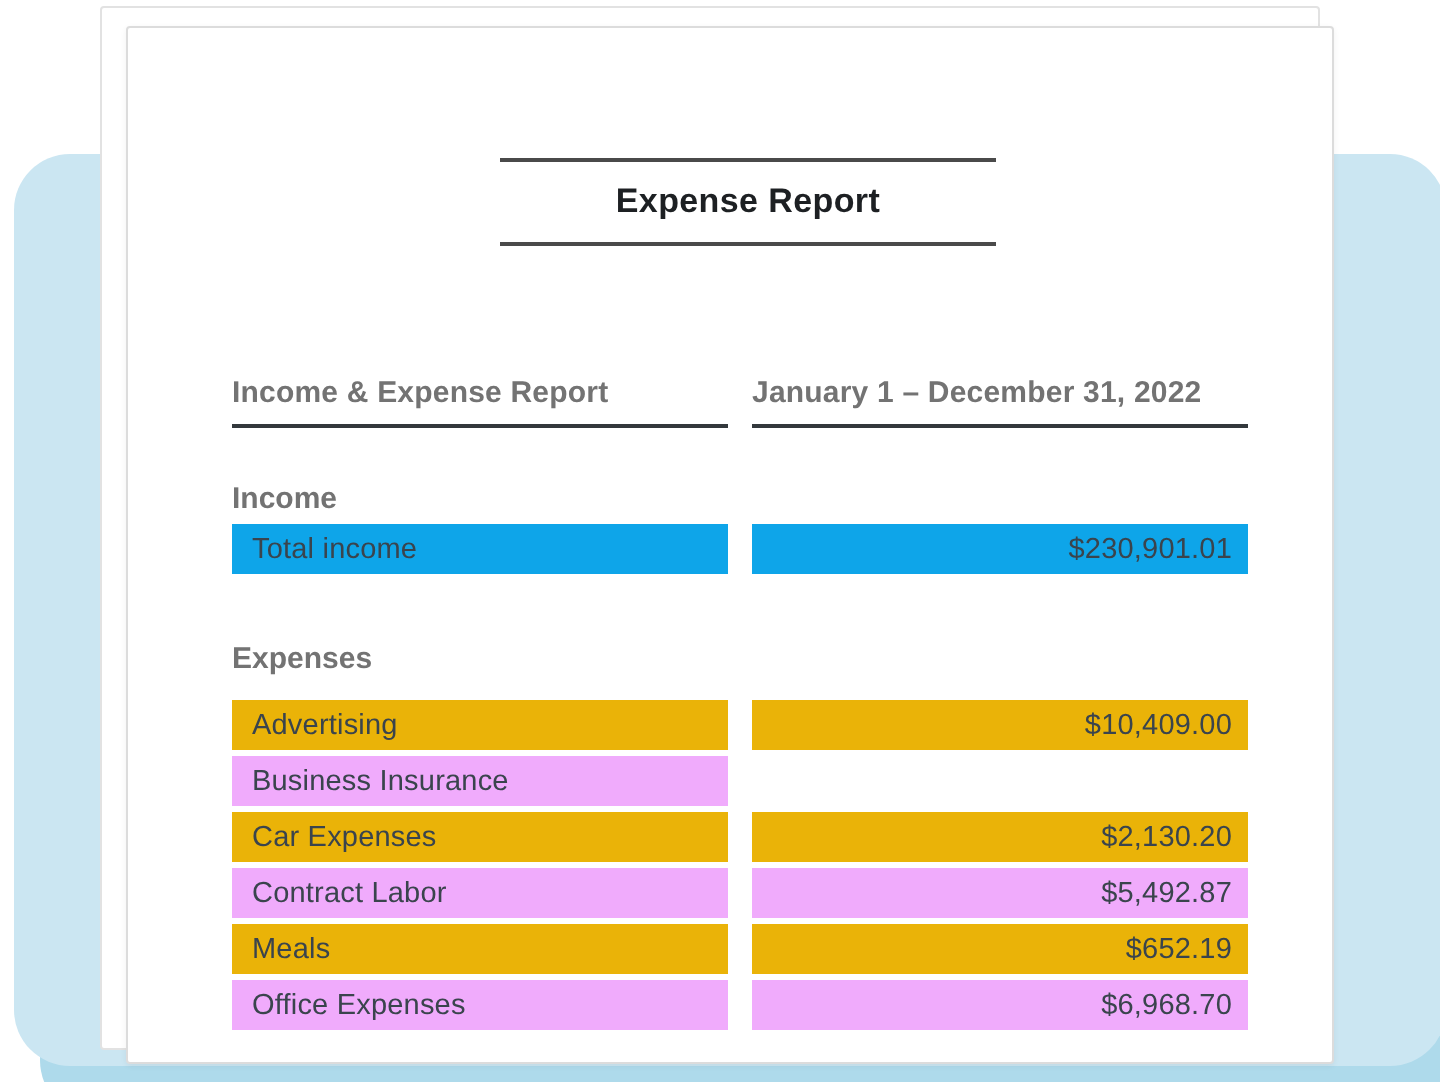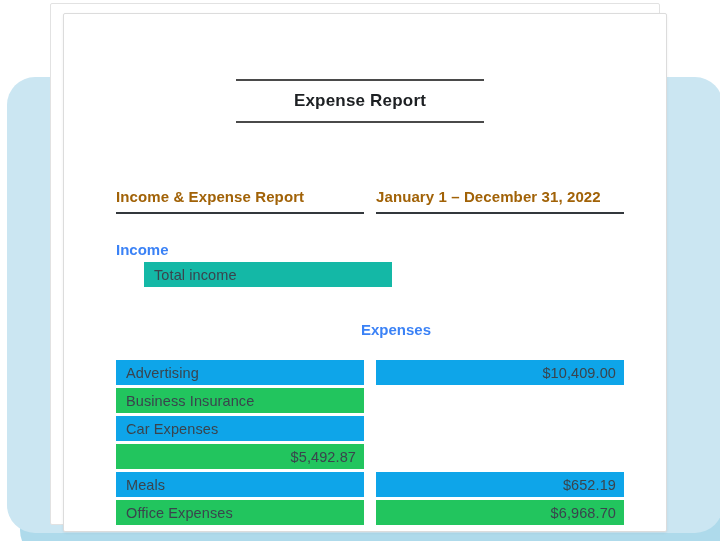--- a/index.html
+++ b/index.html
@@ -43,21 +43,21 @@
     width: 604px; height: 519px;
     background: #ffffff;
     border: 1px solid #dcdcdc;
     border-radius: 2px;
     box-shadow: 0 1px 3px rgba(0,0,0,0.06);
   }
 
   
   .title-block {
     position: absolute;
-    left: 172px; top: 65px;
+    left: 186px; top: 65px;
     width: 248px;
     border-top: 2px solid #4a4a4a;
     border-bottom: 2px solid #4a4a4a;
     height: 44px;
     display: flex; align-items: center; justify-content: center;
   }
   .title-block h1 {
     font-size: 17px;
     font-weight: 700;
     color: #1d2023;
@@ -76,55 +76,55 @@
     height: 27px;
   }
   .t-header .hcell {
     width: 248px;
     display: flex;
     align-items: flex-end;
     padding-bottom: 7px;
     border-bottom: 2px solid #33383c;
     font-size: 15px;
     font-weight: 700;
-    color: #a16207;
+    color: #737373;
     letter-spacing: 0.1px;
     white-space: nowrap;
   }
   .t-header .hcell.right { justify-content: flex-start; text-align: center; }
 
   .section-label {
     font-size: 15px;
     font-weight: 700;
-    color: #3b82f6;
+    color: #737373;
     line-height: 16px;
   }
   .section.income .section-label { margin-top: 28px; margin-bottom: 4px; }
-  .section.expenses .section-label { margin-top: 35px; margin-bottom: 22px; text-align: center; }
+  .section.expenses .section-label { margin-top: 35px; margin-bottom: 12px; }
 
   .row {
     display: flex;
     gap: 12px;
     height: 25px;
     margin-bottom: 3px;
   }
   .row .cell {
     width: 248px;
     display: flex;
     align-items: center;
     font-size: 14.5px;
     color: #3a444d;
     letter-spacing: 0.1px;
   }
   .row .cell.name  { padding-left: 10px; }
   .row .cell.value { justify-content: flex-end; padding-right: 8px; }
 
-  .row.shade-income .cell { background: #14b8a6; margin-left: 28px; }
-  .row.shade-dark   .cell { background: #0ea5e9; }
-  .row.shade-light  .cell { background: #22c55e; }
+  .row.shade-income .cell { background: #0ea5e9; }
+  .row.shade-dark   .cell { background: #eab308; }
+  .row.shade-light  .cell { background: #f0abfc; }
 </style>
 </head>
 <body>
 
 <div class="stage">
 
   <div class="blue-bg-dark"></div>
   <div class="blue-bg"></div>
 
   <div class="page-back"></div>
@@ -139,41 +139,44 @@
       <div class="t-header">
         <div class="hcell left">Income &amp; Expense Report</div>
         <div class="hcell right">January 1 – December 31, 2022</div>
       </div>
       <div id="sections">
   <div class="section income">
     <div class="section-label">Income</div>
     <div class="rows">
   <div class="row shade-income">
     <div class="cell name">Total income</div>
+    <div class="cell value">$230,901.01</div>
   </div>
 </div>
   </div>
 
   <div class="section expenses">
     <div class="section-label">Expenses</div>
     <div class="rows">
   <div class="row shade-dark">
     <div class="cell name">Advertising</div>
     <div class="cell value">$10,409.00</div>
   </div>
 
   <div class="row shade-light">
     <div class="cell name">Business Insurance</div>
   </div>
 
   <div class="row shade-dark">
     <div class="cell name">Car Expenses</div>
+    <div class="cell value">$2,130.20</div>
   </div>
 
   <div class="row shade-light">
+    <div class="cell name">Contract Labor</div>
     <div class="cell value">$5,492.87</div>
   </div>
 
   <div class="row shade-dark">
     <div class="cell name">Meals</div>
     <div class="cell value">$652.19</div>
   </div>
 
   <div class="row shade-light">
     <div class="cell name">Office Expenses</div>

